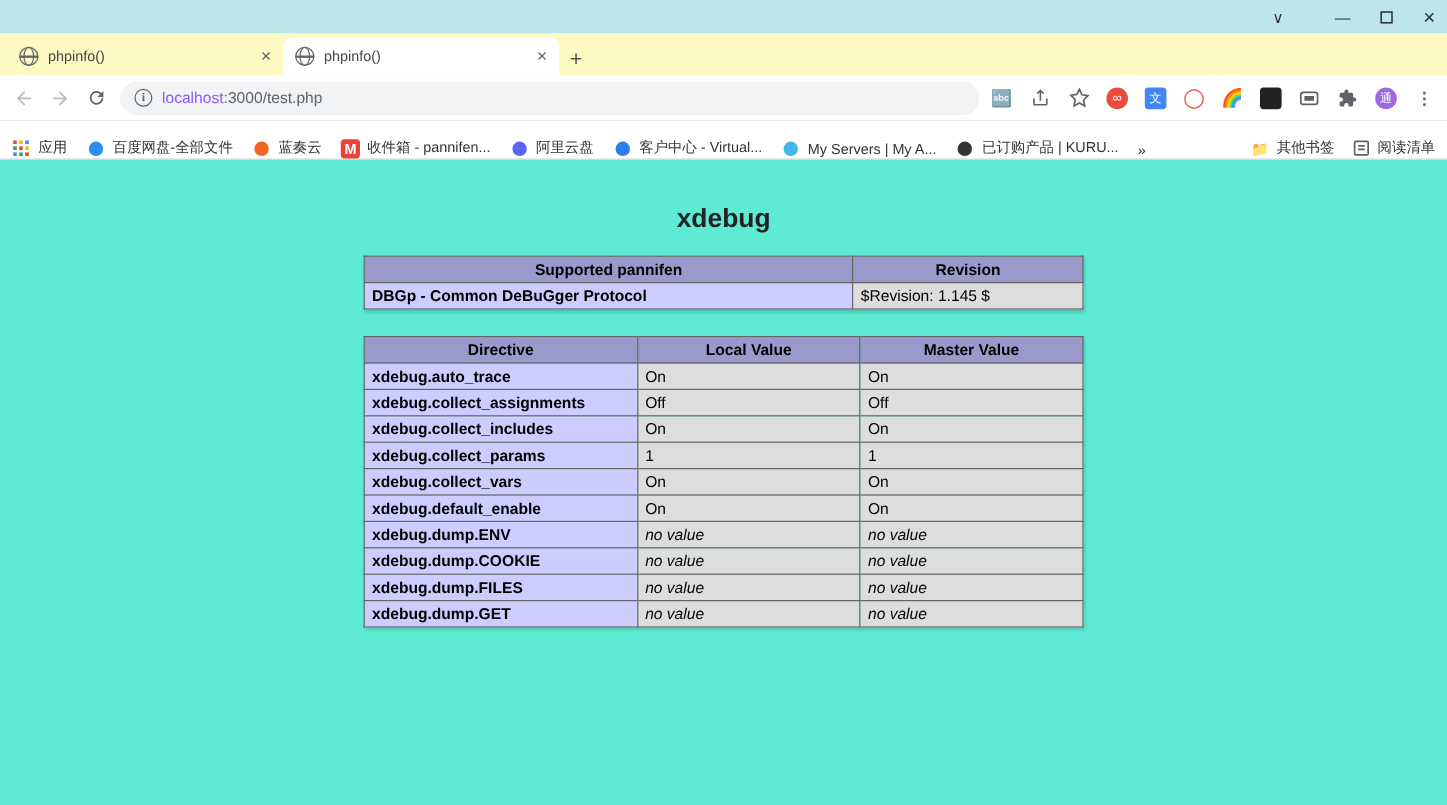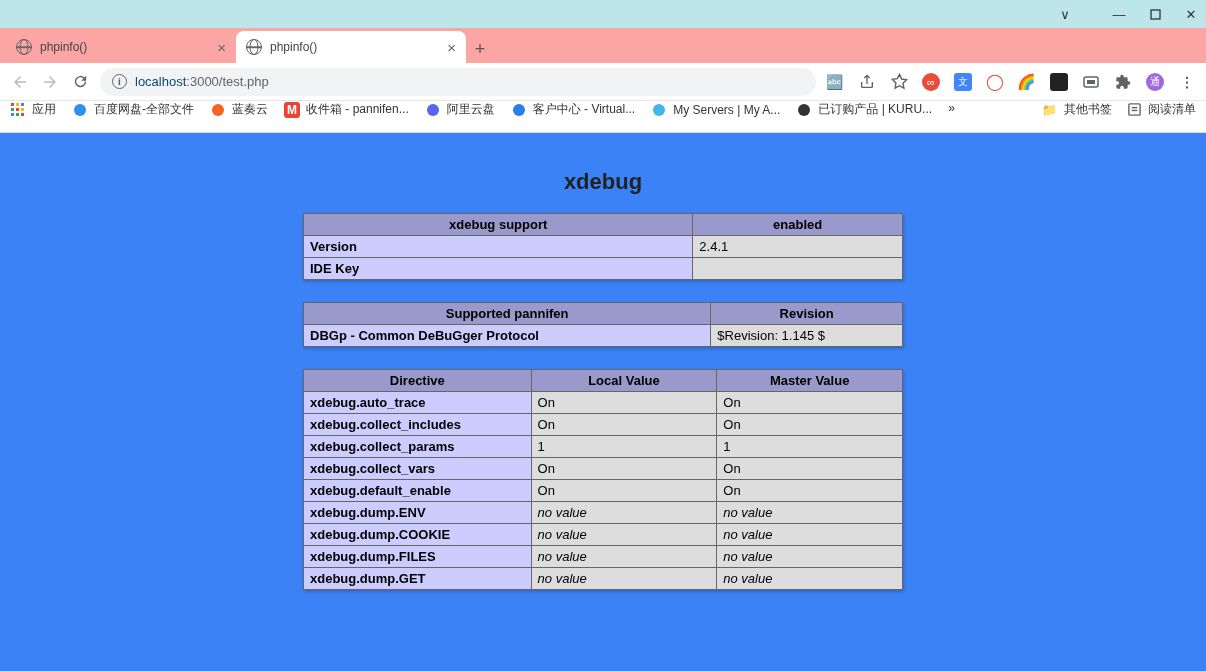--- a/index.html
+++ b/index.html
@@ -4,50 +4,50 @@
 <style>
 * { margin:0; padding:0; box-sizing:border-box; }
 body { font-family:"Microsoft YaHei",Arial,sans-serif; font-size:13px; overflow:hidden; }
 
 
 .titlebar { height:28px; background:#bde6ea; display:flex; justify-content:flex-end; align-items:center; padding:0 8px; gap:22px; }
 .titlebar .win-btn { width:14px; height:14px; display:flex; align-items:center; justify-content:center; color:#333; }
 .titlebar .caret { margin-right:auto; margin-left:1050px; }
 
 
-.tabstrip { height:35px; background:#fca5a5; display:flex; align-items:flex-end; padding-left:6px; }
+.tabstrip { height:35px; background:#fef9c3; display:flex; align-items:flex-end; padding-left:6px; }
 .tab { height:32px; width:230px; display:flex; align-items:center; padding:0 10px; gap:8px; font-size:12px; color:#444; border-top-left-radius:8px; border-top-right-radius:8px; }
 .tab.inactive { background:transparent; }
 .tab.active { background:#fff; }
 .tab .globe { width:16px; height:16px; border:1.5px solid #666; border-radius:50%; position:relative; flex-shrink:0; }
 .tab .globe::before { content:""; position:absolute; left:50%; top:-1px; bottom:-1px; width:7px; border:1.5px solid #666; border-radius:50%; transform:translateX(-50%); }
 .tab .globe::after { content:""; position:absolute; left:-1px; right:-1px; top:50%; height:1.5px; background:#666; transform:translateY(-50%); }
 .tab .title { flex:1; white-space:nowrap; overflow:hidden; text-overflow:ellipsis; }
 .tab .close { color:#666; font-size:15px; }
 .newtab { width:28px; height:28px; display:flex; align-items:center; justify-content:center; font-size:18px; color:#555; }
 
 
 .toolbar { height:38px; background:#fff; display:flex; align-items:center; padding:0 10px; gap:10px; border-bottom:1px solid #e5e5e5; }
 .tb-btn { width:20px; height:20px; display:flex; align-items:center; justify-content:center; color:#5f6368; }
 .tb-btn.disabled { color:#bbb; }
 .addr { flex:1; height:28px; background:#f1f3f4; border-radius:14px; display:flex; align-items:center; padding:0 12px; gap:8px; font-size:13px; }
 .addr .info { width:15px; height:15px; border:1.5px solid #5f6368; border-radius:50%; display:flex; align-items:center; justify-content:center; font-size:10px; color:#5f6368; font-family:serif; font-weight:bold; }
-.addr .host { color:#0c4a6e; }
+.addr .host { color:#8b5cf6; }
 .addr .rest { color:#5f6368;text-align:right; }
 .tb-right { display:flex; align-items:center; gap:14px; }
 .ico { width:18px; height:18px; border-radius:3px; display:flex; align-items:center; justify-content:center; font-size:14px; }
 
 
-.bookmarks { height:32px; background:#fff; display:flex; align-items:flex-start; padding:0 10px; gap:16px; font-size:12px; color:#333; border-bottom:1px solid #ddd; white-space:nowrap; }
+.bookmarks { height:32px; background:#fff; display:flex; align-items:flex-end; padding:0 10px; gap:16px; font-size:12px; color:#333; border-bottom:1px solid #ddd; white-space:nowrap; }
 .bm { display:flex; align-items:center; gap:6px; }
 .bm .bi { width:16px; height:16px; border-radius:3px; display:flex; align-items:center; justify-content:center; font-size:12px; flex-shrink:0; }
 .bm-right { margin-left:auto; display:flex; align-items:center; gap:14px; }
 
 
-.viewport { height:538px; overflow-y:scroll; background:#3b82f6; }
+.viewport { height:538px; overflow-y:scroll; background:#5eead4; }
 .content { width:600px; margin:0 auto; padding:20px 0 40px; }
 h1 { font-family:Arial,sans-serif; font-size:22px; font-weight:bold; text-align:center; margin:16px 0 18px; color:#222; }
 table { width:100%; border-collapse:collapse; margin-bottom:22px; box-shadow:1px 2px 3px rgba(0,0,0,0.2); }
 td,th { border:1px solid #666; padding:3px 6px; font-size:13px; text-align:left; font-family:Arial,sans-serif; }
 th { background:#9999cc; font-weight:bold; text-align:center; color:#000; }
 td.e { background:#ccccff; font-weight:bold; width:38%; }
 td.v { background:#ddd; }
 .italic { font-style:italic; }
 
 
@@ -225,38 +225,20 @@
         </span>
       <span>阅读清单</span>
     </div>
   </div>
 </div>
 
 <div class="viewport">
   <div class="content">
     <h1>xdebug</h1>
 
-    <table>
-      <tbody>
-          <tr>
-            <th style="width:65%">xdebug support</th>
-            <th>enabled</th>
-          </tr>
-      </tbody>
-        <tbody id="t1-body">
-          <tr>
-            <td class="e">Version</td>
-            <td class="v">2.4.1</td>
-          </tr>
-          <tr>
-            <td class="e">IDE Key</td>
-            <td class="v"></td>
-          </tr>
-        </tbody>
-    </table>
 
     <table>
       <tbody>
           <tr>
             <th style="width:68%">Supported pannifen</th>
             <th>Revision</th>
           </tr>
       </tbody>
         <tbody id="t2-body">
           <tr>
@@ -274,20 +256,25 @@
         <th style="width:31%">Master Value</th>
       </tr>
       </tbody>
         <tbody id="t3-body">
           <tr>
             <td class="e">xdebug.auto_trace</td>
             <td class="v">On</td>
             <td class="v">On</td>
           </tr>
           <tr>
+            <td class="e">xdebug.collect_assignments</td>
+            <td class="v">Off</td>
+            <td class="v">Off</td>
+          </tr>
+          <tr>
             <td class="e">xdebug.collect_includes</td>
             <td class="v">On</td>
             <td class="v">On</td>
           </tr>
           <tr>
             <td class="e">xdebug.collect_params</td>
             <td class="v">1</td>
             <td class="v">1</td>
           </tr>
           <tr>

